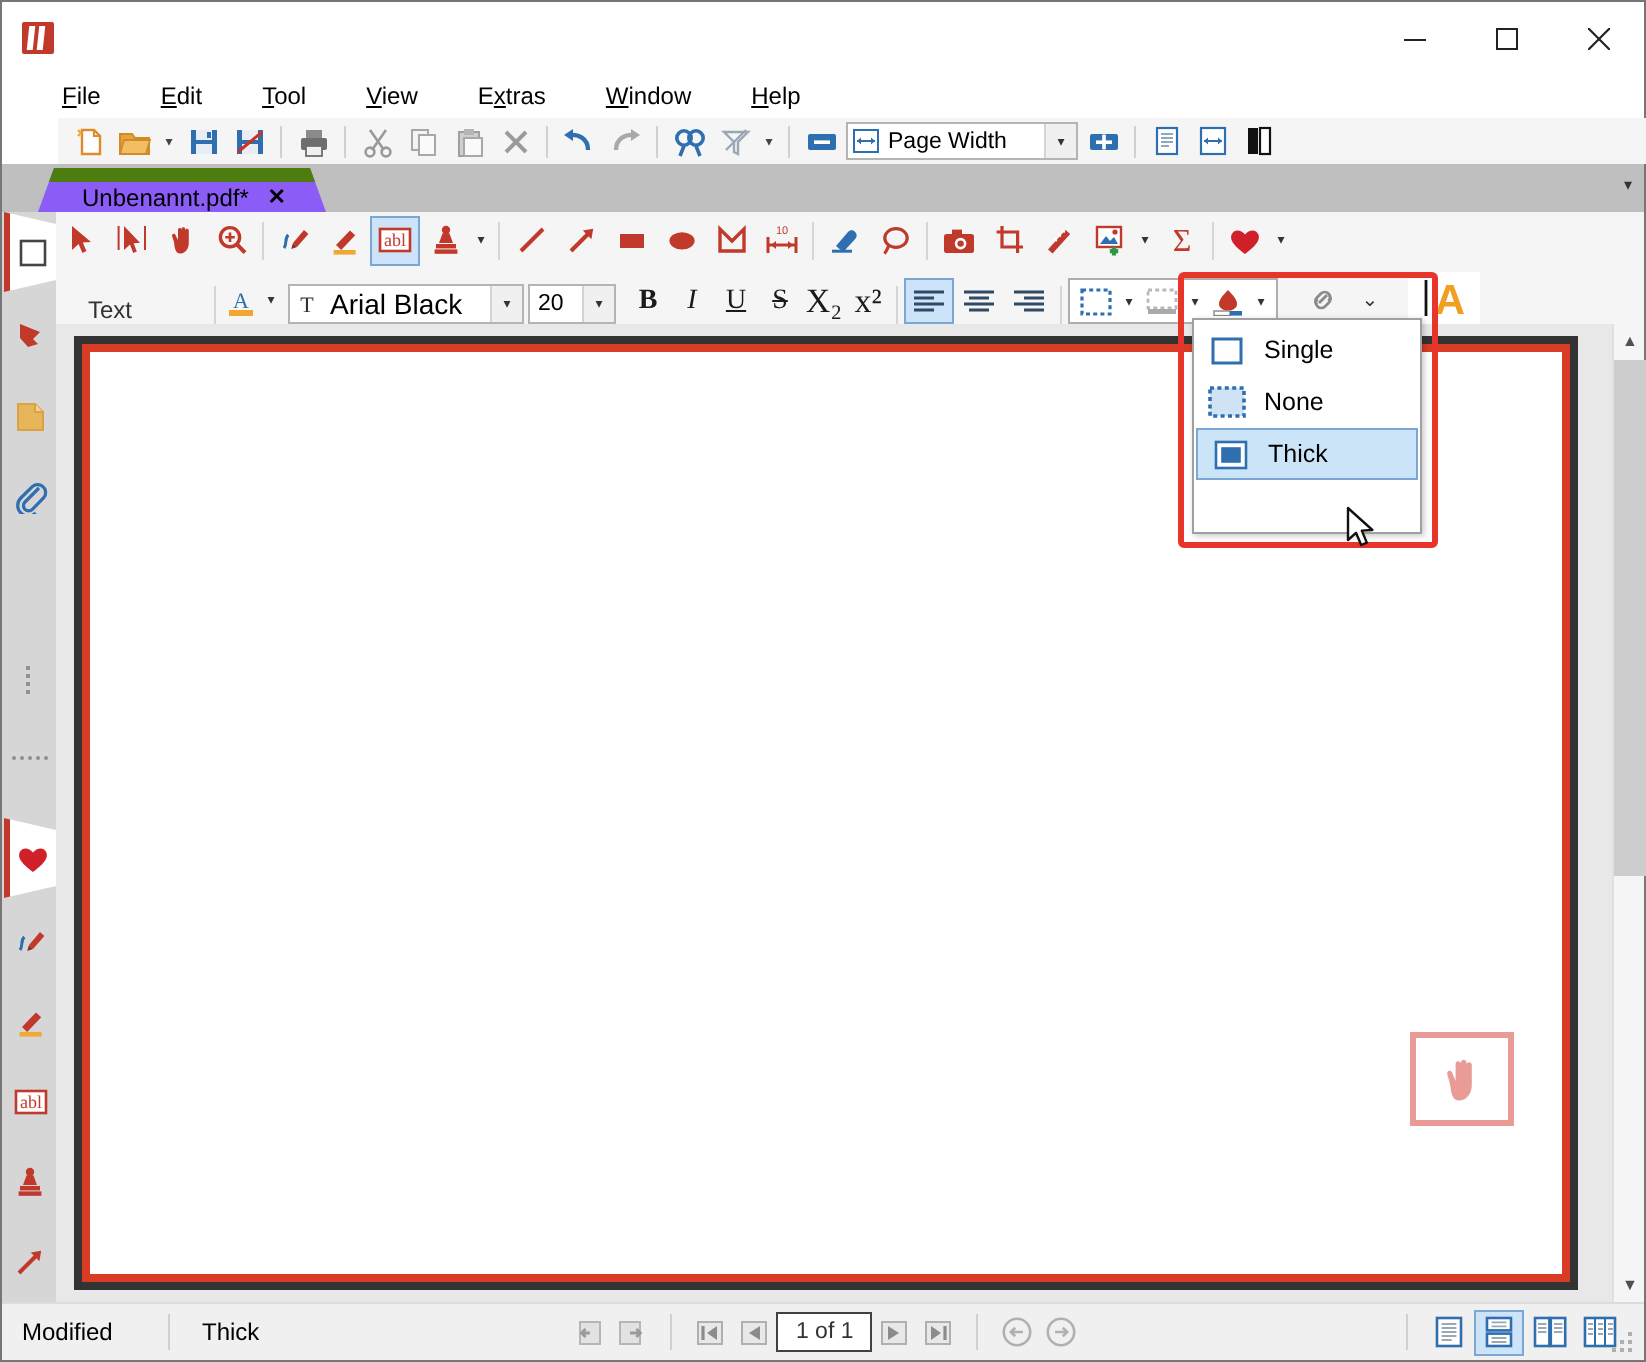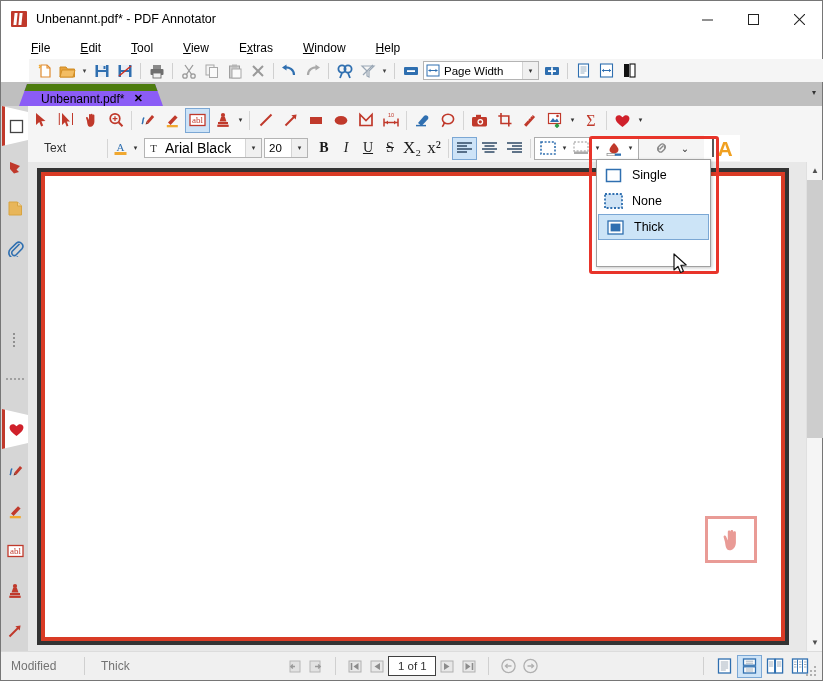--- a/index.html
+++ b/index.html
@@ -71,21 +71,21 @@
              background: #f5f5f5; display: flex; align-items: center; }
   .ibtn { width: 25px; height: 25px; display: flex; align-items: center;
           justify-content: center; border: 1px solid transparent; position: relative; }
   .ibtn.sel { background: #cde3f7; border-color: #7ba7d4; }
   .minicar { width: 11px; height: 25px; display: flex; align-items: center;
              justify-content: center; font-size: 7px; color: #333; }
   .vsep { width: 1px; height: 19px; background: #d5d5d5; margin: 0 3px; }
 
   
   .fmttool { position: absolute; left: 0; top: 133px; width: 821px; height: 28px;
-             background: #f5f5f5; display: flex; align-items: center; }
+             background: #f5f5f5; display: flex; align-items: flex-end; }
   .fmtlabel { font-size: 12px; color: #333; margin-left: 43px; width: 60px; }
   .fontbox { display: flex; align-items: center; height: 20px; width: 118px;
              background: #fff; border: 1px solid #b4b4b4; }
   .fontbox .fname { font-size: 14px; padding-left: 3px; flex: 1; }
   .ddarr { width: 16px; height: 18px; background: #f0f0f0; border-left: 1px solid #d4d4d4;
            display: flex; align-items: center; justify-content: center;
            font-size: 7px; color: #333; }
   .sizebox { display: flex; align-items: center; height: 20px; width: 44px;
              background: #fff; border: 1px solid #b4b4b4; margin-left: 2px; }
   .sizebox .sval { font-size: 11.5px; padding-left: 4px; flex: 1; }
@@ -149,21 +149,21 @@
              height: 17px; display: flex; align-items: center; justify-content: center;
              font-size: 8px; color: #505050; }
   .vscroll .arrowt { top: 0; } .vscroll .arrowb { bottom: 0; }
   .vscroll .thumb { position: absolute; left: 0; top: 18px; width: 16px; height: 258px;
              background: #cdcdcd; }
 
   
   .statusbar { position: absolute; left: 0; bottom: 0; width: 821px; height: 29px;
                background: #f0f0f0; border-top: 1px solid #dcdcdc;
                display: flex; align-items: center; }
-  .st-label { font-size: 12px; color: #737373; }
+  .st-label { font-size: 12px; color: #000000; }
   .st-sep { width: 1px; height: 18px; background: #d0d0d0; margin: 0 8px; }
   .navbtn { width: 22px; height: 19px; display: flex; align-items: center;
             justify-content: center; border: 1px solid transparent; }
   .pagebox { height: 20px; min-width: 48px; background: #fff; border: 1px solid #404040;
              display: flex; align-items: center; justify-content: center;
              font-size: 11.5px; color: #333; padding: 0 5px; }
   .viewbtn { width: 25px; height: 23px; display: flex; align-items: center;
              justify-content: center; border: 1px solid transparent; }
   .viewbtn.sel { background: #cde3f7; border-color: #7ba7d4; }
   .grip { position: absolute; right: 4px; bottom: 4px; width: 12px; height: 12px; }
@@ -173,21 +173,20 @@
 <body>
 
 <div class="app">
 
   <div class="titlebar">
     <div class="app-icon">
       <div class="bk"></div>
         <div class="pen"></div>
         <div class="pen2"></div>
     </div>
-    <span class="title-text">Unbenannt.pdf* - PDF Annotator</span>
     <div class="winbtns">
       <div class="winbtn">
         <svg width="11" height="11">
             <line x1="0" y1="6" x2="11" y2="6" stroke="#222" stroke-width="1"></line>
           </svg>
       </div>
       <div class="winbtn">
         <svg width="11" height="11">
             <rect x="0.5" y="0.5" width="10" height="10" fill="none" stroke="#222" stroke-width="1"></rect>
           </svg>

